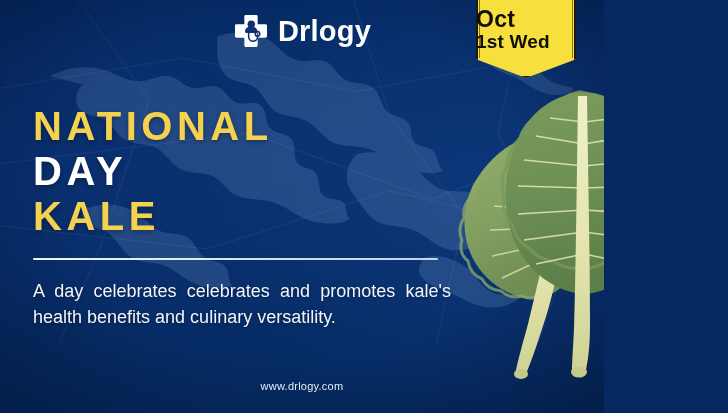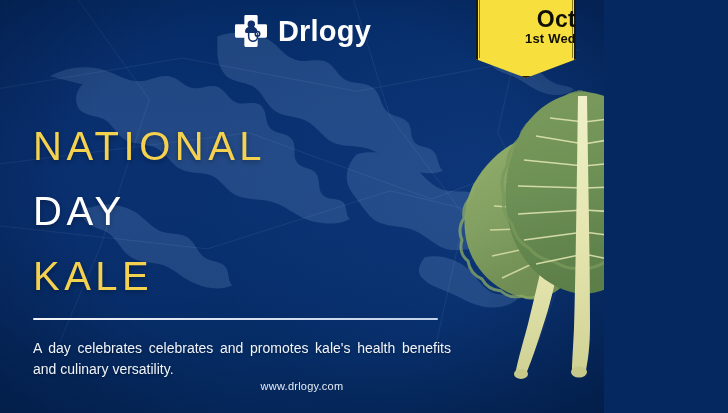--- a/index.html
+++ b/index.html
@@ -62,49 +62,48 @@
   }
   .ribbon-inner {
     position:absolute; left:3px; right:3px; top:0; bottom:2px;
     border-left:1px solid rgba(40,35,5,.55);
     border-right:1px solid rgba(40,35,5,.55);
     clip-path: polygon(0 0, 100% 0, 100% 78%, 50% 100%, 0 78%);
     pointer-events:none;
   }
   .ribbon-text {
     position:absolute; left:0; right:0; top:14px;
-    text-align:right; color:#100f04;
+    text-align:left; color:#100f04;
   }
   .ribbon-month { font-size:23px; font-weight:bold; line-height:1.05; letter-spacing:.3px; }
-  .ribbon-day   { font-size:13px; font-weight:bold; line-height:1.2; letter-spacing:.2px; }
+  .ribbon-day   { font-size:19px; font-weight:bold; line-height:1.2; letter-spacing:.2px; }
 
   
   .content {
     position:absolute; left:33px; top:104px;
     width:420px; z-index:6;
   }
   .title-line {
-    font-size:40px; font-weight:normal; line-height:1.12;
+    font-size:40px; font-weight:bold; line-height:1.12;
     letter-spacing:4.5px;
     text-shadow:0 2px 5px rgba(0,0,0,.32);
-    margin-top:20px;
   }
   .title-gold  { color:#f4d14f; }
   .title-white { color:#ffffff; }
 
   .divider {
     margin-top:20px;
     width:405px; height:2px;
     background:linear-gradient(90deg, rgba(255,255,255,.95), rgba(225,238,255,.85));
     border-radius:2px;
   }
   .subtitle {
     margin-top:18px;
     width:418px;
-    color:#f1f5fb; font-size:14px; line-height:1.45;
+    color:#f1f5fb; font-size:18px; line-height:1.45;
     text-align:justify; text-shadow:0 1px 3px rgba(0,0,0,.35);
   }
 
   
   .kale { position:absolute; left:440px; top:78px; width:288px; height:310px; z-index:5; }
 
   
   .footer {
     position:absolute; left:0; bottom:19px; width:100%;
     text-align:center; z-index:6;

